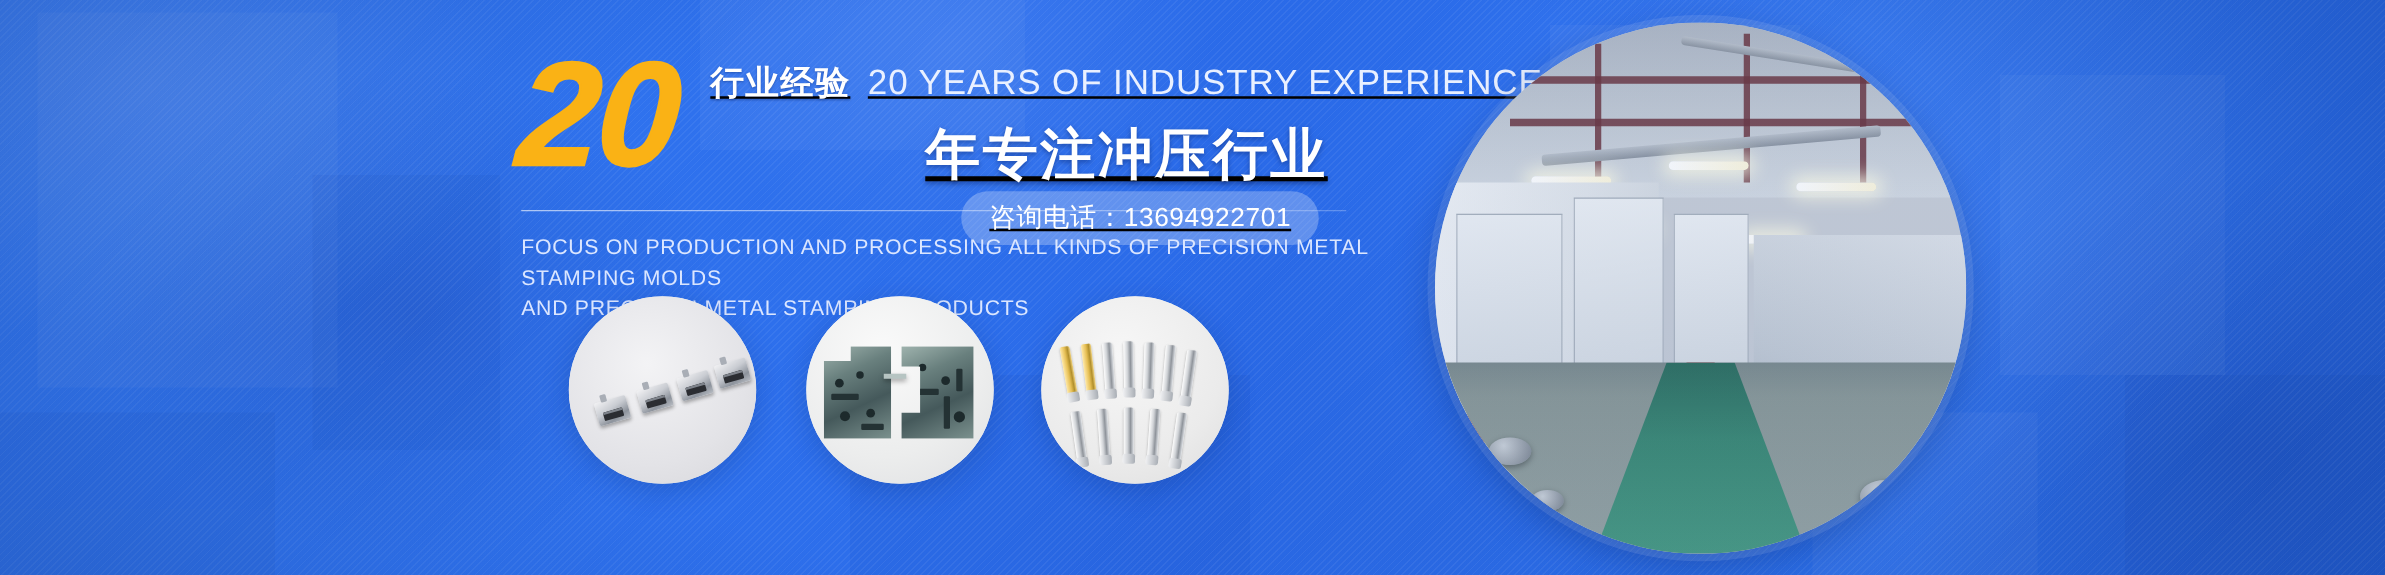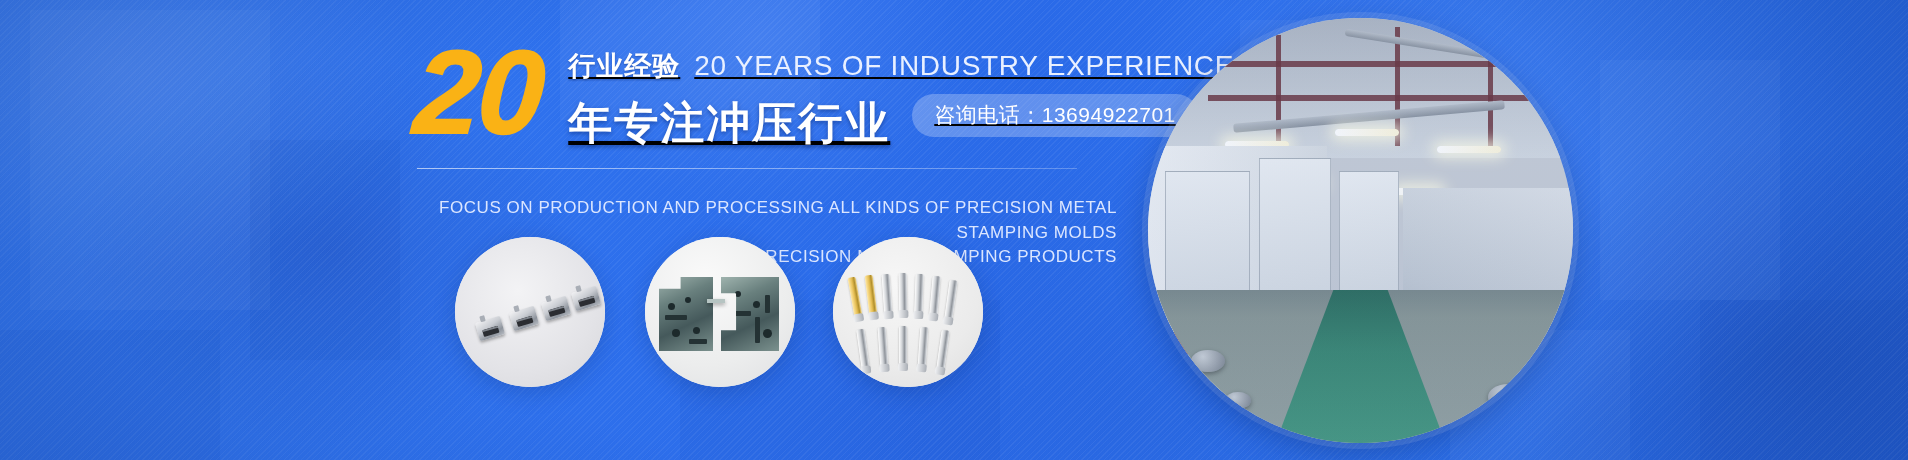--- a/index.html
+++ b/index.html
@@ -67,21 +67,21 @@
   .cn-small {
     font-size:27px; font-weight:bold; color:#ffffff;
     letter-spacing:1px;
     text-shadow:0 1px 2px rgba(10,40,110,.45);
   }
   .en-big {
     font-size:28px; color:#e9f0ff; margin-left:14px;
     letter-spacing:.7px; font-weight:400;
   }
 
-  .line2 { display:flex; align-items:flex-start; margin-top:10px; white-space:nowrap; }
+  .line2 { display:flex; align-items:center; margin-top:10px; white-space:nowrap;flex-direction:column; }
   .cn-big {
     font-size:44px; font-weight:bold; color:#ffffff;
     letter-spacing:2px;
     text-shadow:0 2px 4px rgba(8,36,105,.5);
   }
   .phone-pill {
     margin-left:22px;
     background:rgba(255,255,255,.26);
     border-radius:22px;
     padding:7px 22px 8px;
@@ -89,23 +89,23 @@
     white-space:nowrap;
   }
 
   .divider {
     position:absolute; left:417px; top:168px;
     width:660px; height:1px;
     background:linear-gradient(90deg, rgba(255,255,255,.62), rgba(255,255,255,.25));
   }
 
   .subline {
-    position:absolute; left:417px; top:196px;
+    position:absolute; left:417px; top:186px;
     font-size:17px; line-height:1.45; color:#dbe6ff;
-    letter-spacing:.55px; max-width:700px;text-align:right;
+    letter-spacing:.55px; max-width:700px;
   }
 
   
   .circle {
     position:absolute; border-radius:50%; overflow:hidden;
     box-shadow:0 6px 22px rgba(8,35,100,.22);
   }
   .circle.prod { background:#ececef; }
   .c1 { left:455px; top:237px; width:150px; height:150px; }
   .c2 { left:645px; top:237px; width:150px; height:150px; }

